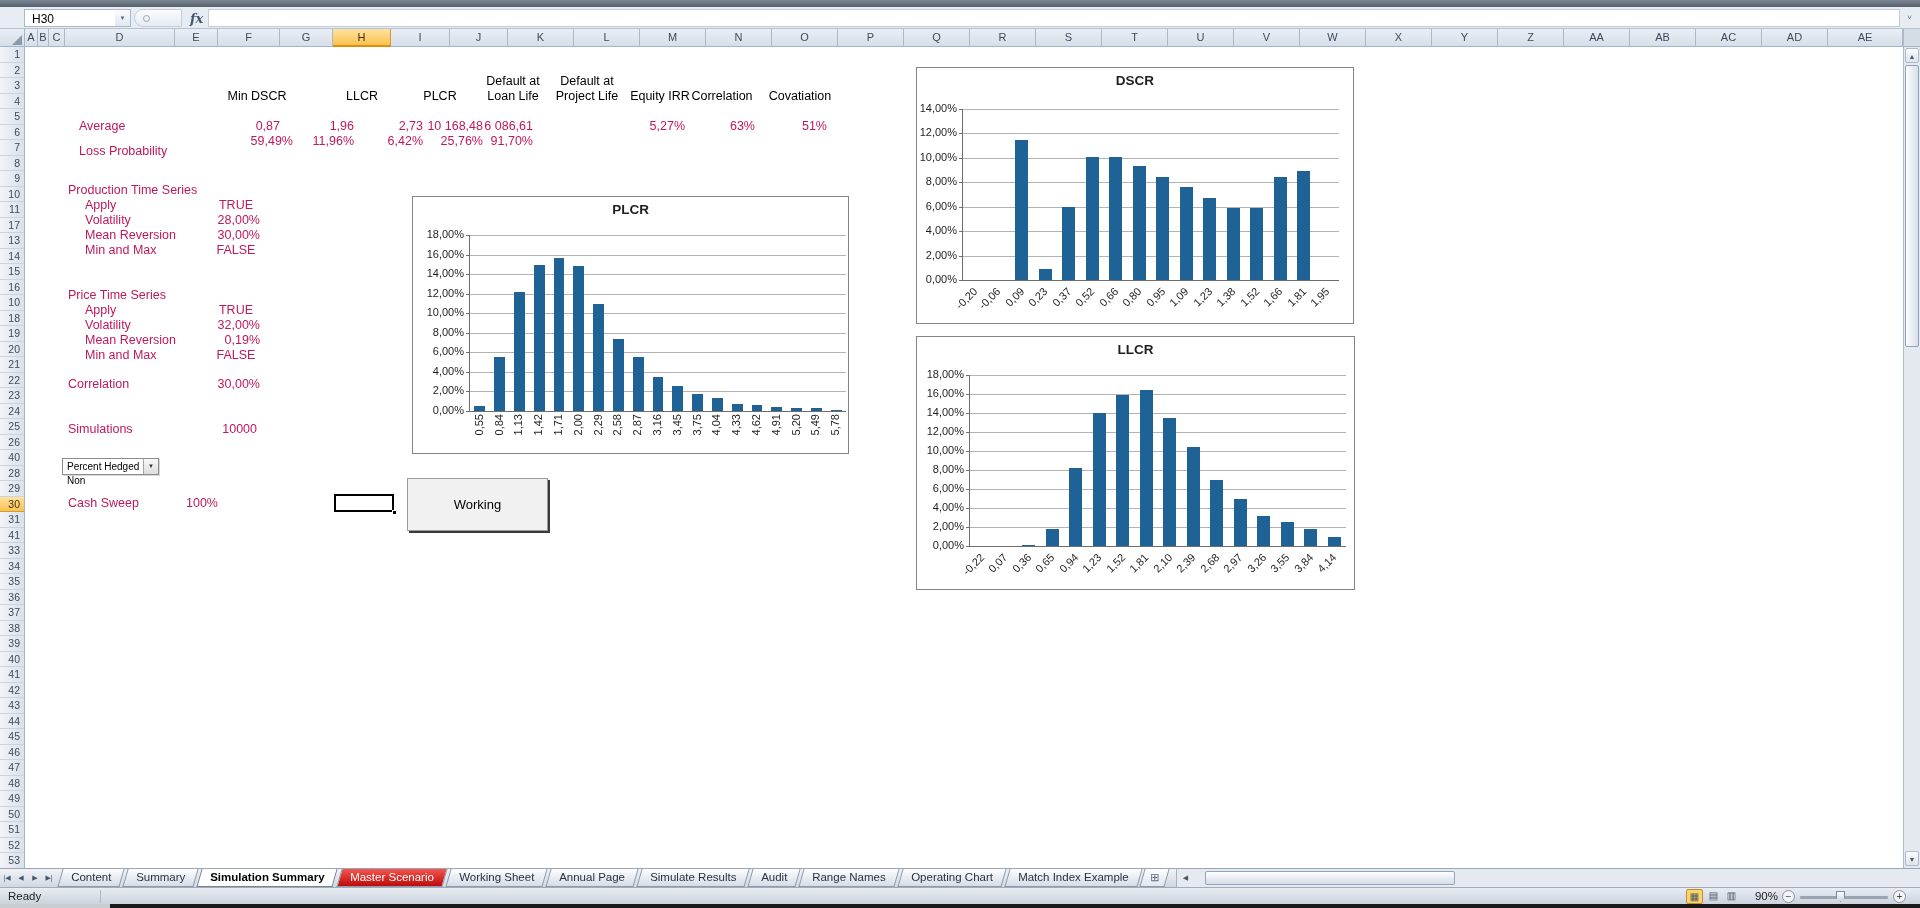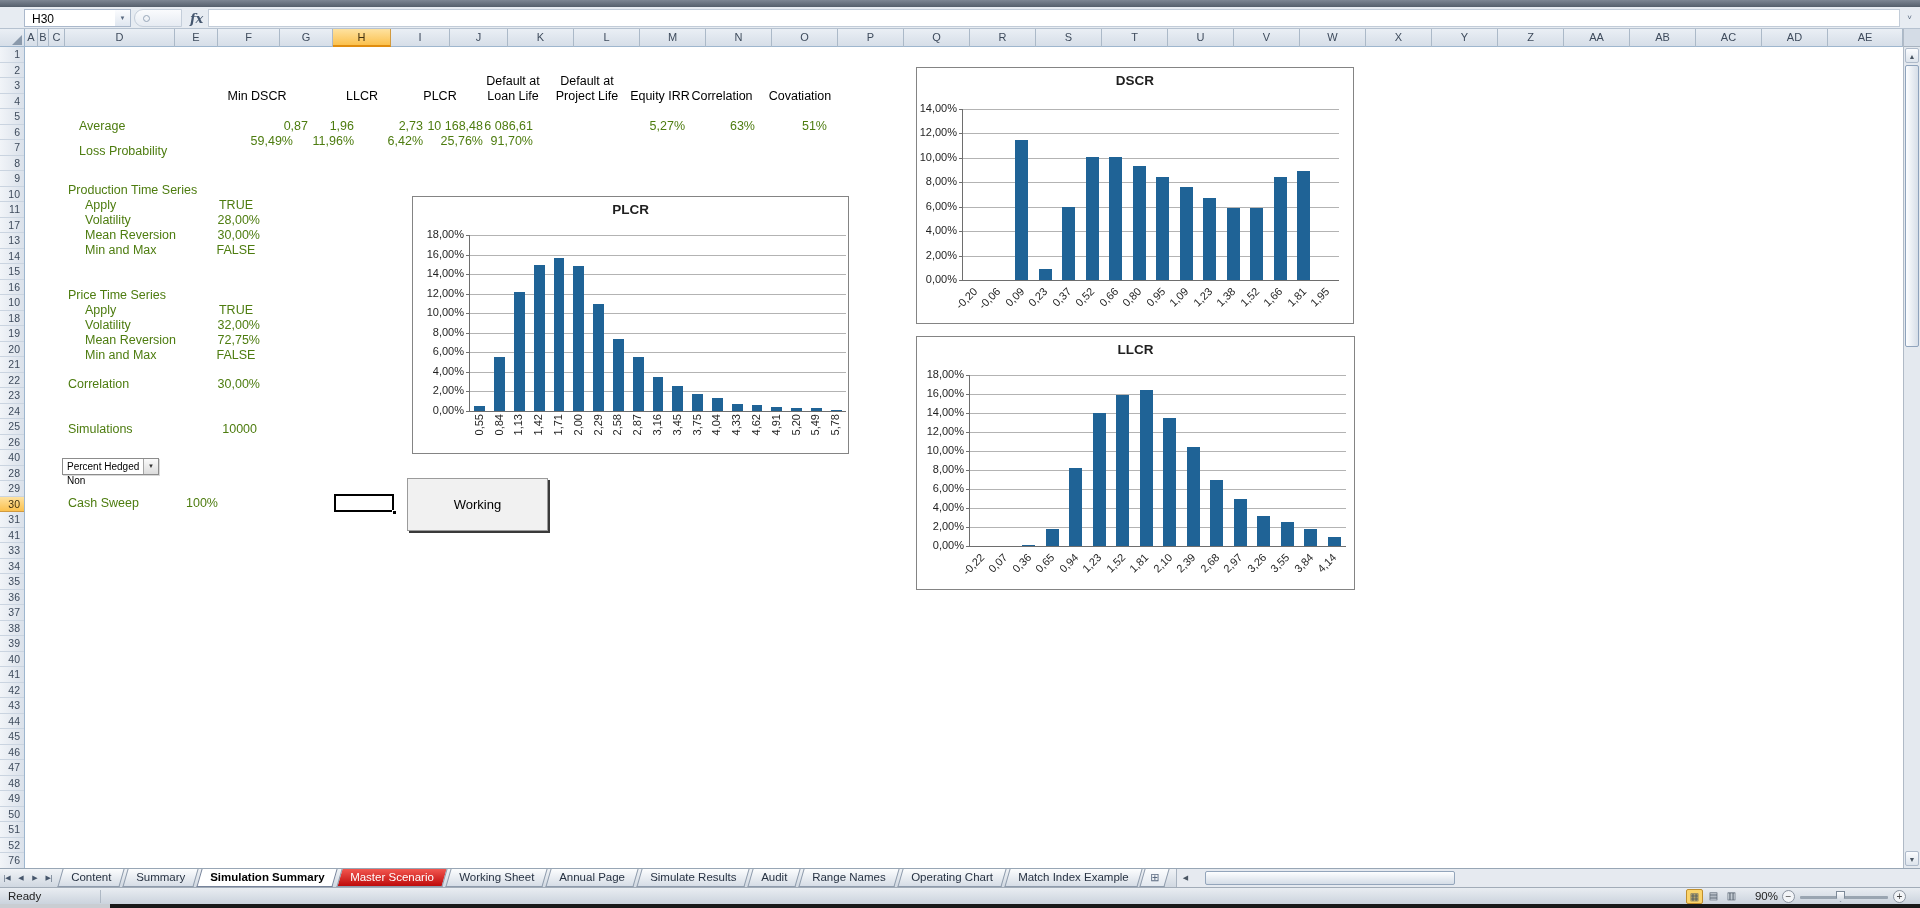--- a/index.html
+++ b/index.html
@@ -52,21 +52,21 @@
   #v-top-box { position:absolute; left:0; top:0; width:16px; height:18px; background:#D4DCE6;
     border-bottom:1px solid #A8B3C0; }
   .scroll-btn { position:absolute; left:1px; width:14px; height:15px; font-size:7px; color:#4A5663;
     text-align:center; line-height:15px; background:linear-gradient(#FBFCFE,#DDE4EC);
     border:1px solid #AEBACA; border-radius:2px; }
   #v-up { top:19px; } #v-down { top:822px; }
   #v-thumb { position:absolute; left:1px; top:36px; width:14px; height:282px;
     background:linear-gradient(90deg,#FDFEFF,#D6DEE8); border:1px solid #8FA3BC; border-radius:2px; }
 
   
-  .cell { position:absolute; font-size:12.5px; color:#4d7c0f; white-space:pre; }
+  .cell { position:absolute; font-size:12.5px; color:#be185d; white-space:pre; }
   .num { text-align:right; }
   .ctr { text-align:center; }
   .hdr { position:absolute; top:70px; height:34px; display:flex; flex-direction:column;
     justify-content:flex-end; text-align:center; font-size:12.5px; line-height:15px;
     white-space:pre-line; color:#000; }
 
   #hedge-dropdown { position:absolute; left:62px; top:458px; width:97px; height:17px; background:#fff;
     border:1px solid #8C8C8C; font-size:10px; line-height:14px; padding:1px 0 0 4px; color:#000;
     box-shadow:1px 1px 0 #D9D9D9; }
   #hedge-arrow { position:absolute; right:0; top:0; width:15px; height:15px;
@@ -237,21 +237,21 @@
     <div class="row-h">43</div>
     <div class="row-h">44</div>
     <div class="row-h">45</div>
     <div class="row-h">46</div>
     <div class="row-h">47</div>
     <div class="row-h">48</div>
     <div class="row-h">49</div>
     <div class="row-h">50</div>
     <div class="row-h">51</div>
     <div class="row-h">52</div>
-    <div class="row-h">76</div>
+    <div class="row-h">53</div>
   </div>
 
 <div id="v-scroll">
   <div id="v-top-box"></div>
   <div id="v-up" class="scroll-btn">▲</div>
   <div id="v-thumb"></div>
   <div id="v-down" class="scroll-btn">▼</div>
 </div>
 
 <div id="content">
@@ -261,21 +261,21 @@
   <div class="hdr" style="left:403px;width:74px">PLCR</div>
   <div class="hdr" style="left:476px;width:74px">Default at
 Loan Life</div>
   <div class="hdr" style="left:550px;width:74px">Default at
 Project Life</div>
   <div class="hdr" style="left:623px;width:74px">Equity IRR</div>
   <div class="hdr" style="left:685px;width:74px">Correlation</div>
   <div class="hdr" style="left:763px;width:74px">Covatiation</div>
 
   <div class="cell" style="left:79px;top:119px">Average</div>
-  <div class="cell num" style="left:218px;top:119px;width:90px">0,87</div>
+  <div class="cell num" style="left:190px;top:119px;width:90px">0,87</div>
   <div class="cell num" style="left:264px;top:119px;width:90px">1,96</div>
   <div class="cell num" style="left:333px;top:119px;width:90px">2,73</div>
   <div class="cell num" style="left:393px;top:119px;width:90px">10 168,48</div>
   <div class="cell num" style="left:443px;top:119px;width:90px">6 086,61</div>
   <div class="cell num" style="left:595px;top:119px;width:90px">5,27%</div>
   <div class="cell num" style="left:665px;top:119px;width:90px">63%</div>
   <div class="cell num" style="left:737px;top:119px;width:90px">51%</div>
 
   <div class="cell" style="left:79px;top:144px">Loss Probability</div>
   <div class="cell num" style="left:203px;top:134px;width:90px">59,49%</div>
@@ -293,21 +293,21 @@
   <div class="cell num" style="left:180px;top:228px;width:80px">30,00%</div>
   <div class="cell" style="left:85px;top:243px">Min and Max</div>
   <div class="cell ctr" style="left:206px;top:243px;width:60px">FALSE</div>
 
   <div class="cell" style="left:68px;top:288px">Price Time Series</div>
   <div class="cell" style="left:85px;top:303px">Apply</div>
   <div class="cell ctr" style="left:206px;top:303px;width:60px">TRUE</div>
   <div class="cell" style="left:85px;top:318px">Volatility</div>
   <div class="cell num" style="left:180px;top:318px;width:80px">32,00%</div>
   <div class="cell" style="left:85px;top:333px">Mean Reversion</div>
-  <div class="cell num" style="left:180px;top:333px;width:80px">72,75%</div>
+  <div class="cell num" style="left:180px;top:333px;width:80px">0,19%</div>
   <div class="cell" style="left:85px;top:348px">Min and Max</div>
   <div class="cell ctr" style="left:206px;top:348px;width:60px">FALSE</div>
 
   <div class="cell" style="left:68px;top:377px">Correlation</div>
   <div class="cell num" style="left:180px;top:377px;width:80px">30,00%</div>
   <div class="cell" style="left:68px;top:422px">Simulations</div>
   <div class="cell num" style="left:177px;top:422px;width:80px">10000</div>
   <div class="cell" style="left:68px;top:496px">Cash Sweep</div>
   <div class="cell num" style="left:138px;top:496px;width:80px">100%</div>
 

